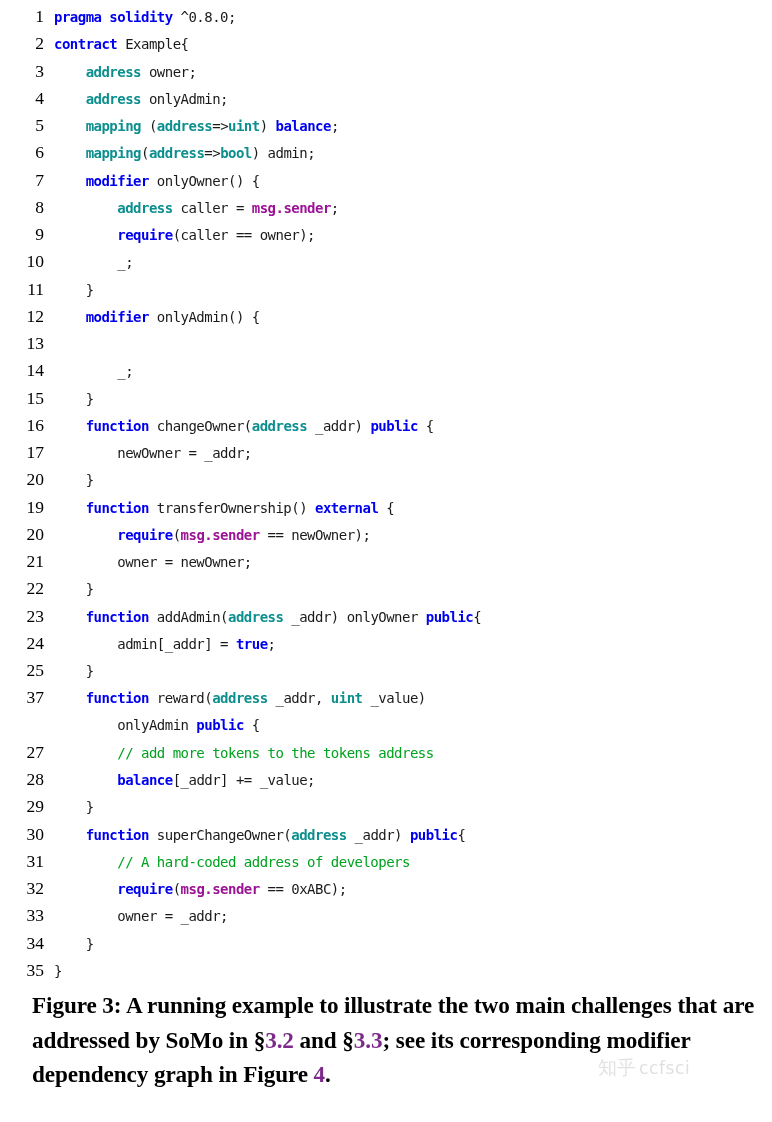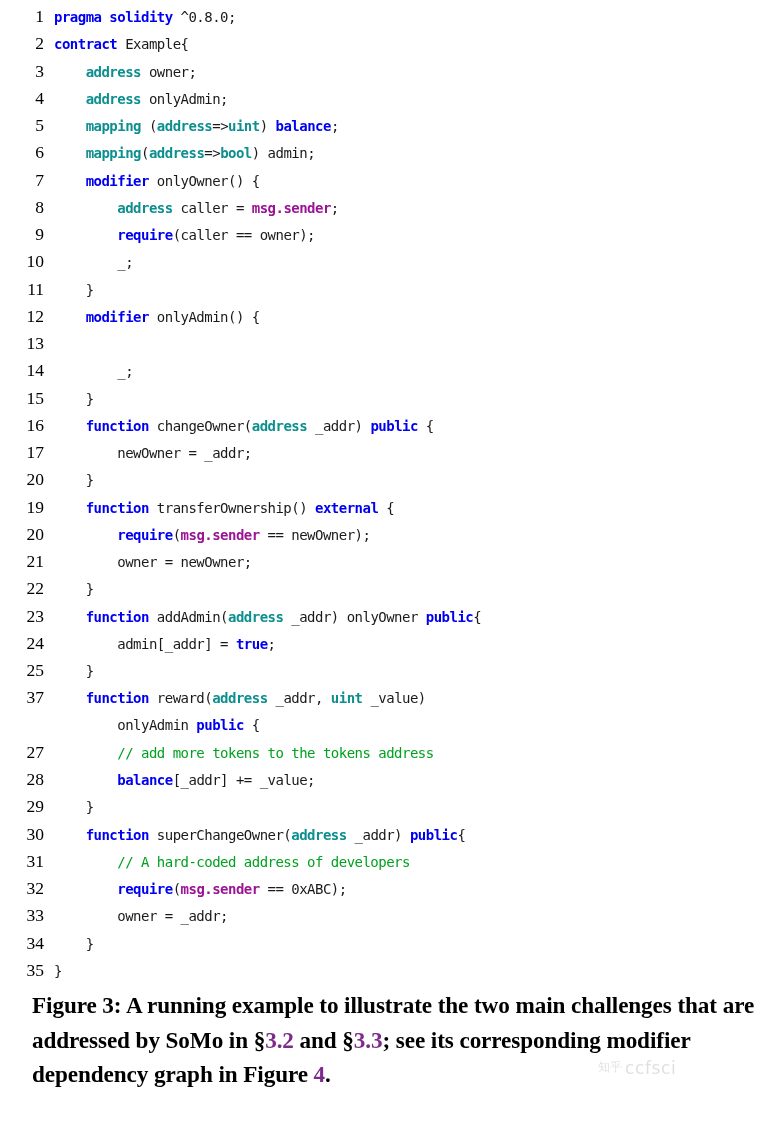--- a/index.html
+++ b/index.html
@@ -78,22 +78,22 @@
     position: absolute;
     left: 598px;
     top: 1058px;
     display: flex;
     align-items: center;
     gap: 3px;
     opacity: 0.42;
     pointer-events: none;
   }
   #watermark .wm-logo {
-    font-family: Liberation Mono, monospace;
-    font-size: 12px;
+    font-family: Liberation Serif, serif;
+    font-size: 19px;
     color: #b9b9b9;
     letter-spacing: 0px;
     line-height: 20px;
   }
   #watermark .wm-text {
     font-family: "DejaVu Sans", sans-serif;
     font-size: 17px;
     color: #b5b5b5;
     letter-spacing: 0.6px;
     line-height: 20px;

